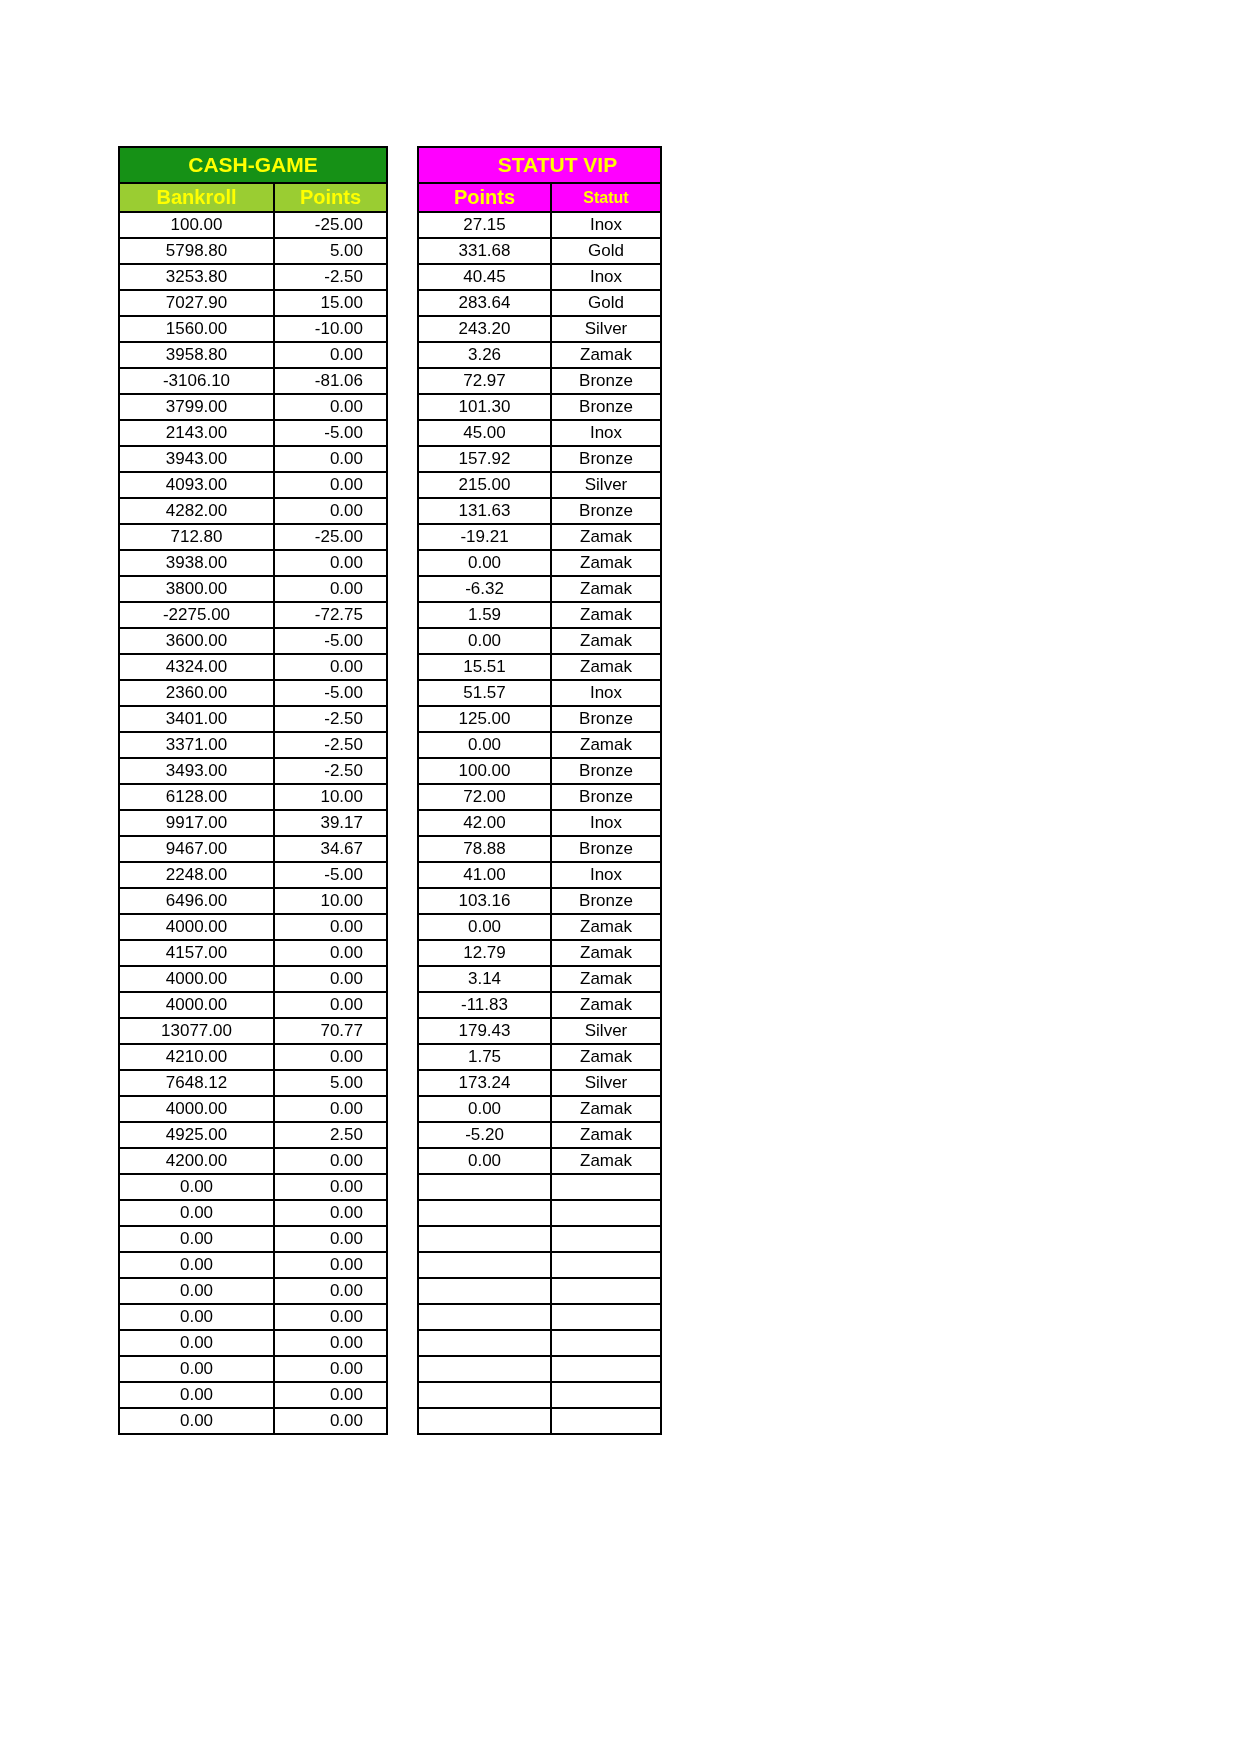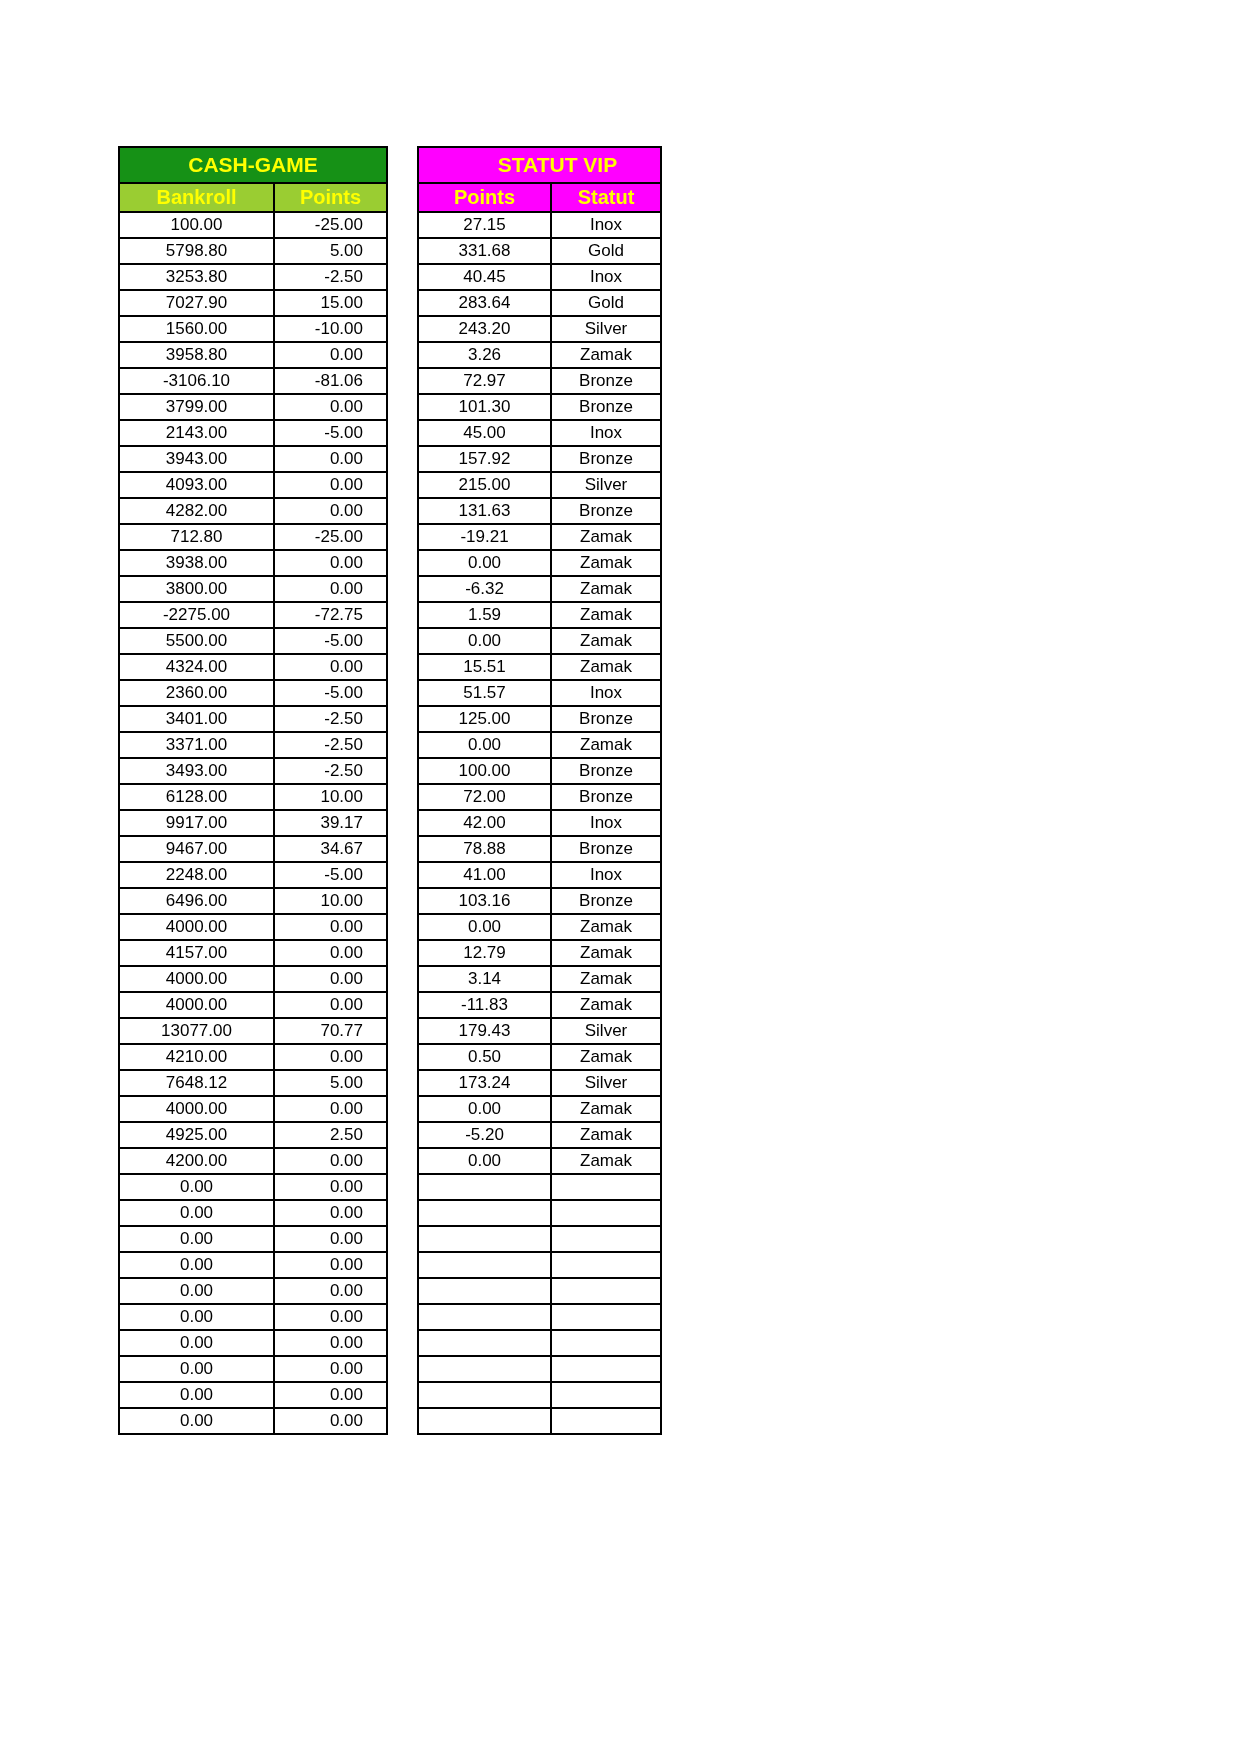--- a/index.html
+++ b/index.html
@@ -53,21 +53,21 @@
   .cash th.title   { background: #169116; }
   .cash th.subhead { background: #9acd32; }
   .cash col.c1 { width: 155px; }
   .cash col.c2 { width: 113px; }
   .cash td:first-child { text-align: center; }
   .cash td:last-child  { text-align: right; padding-right: 23px; }
   
   table.vip { left: 417px; top: 146px; width: 243px; }
   .vip th.title   { background: #ff00ff; padding-left: 36px; }
   .vip th.subhead { background: #ff00ff; }
-  .vip th.subhead.statut-h { font-size: 20px; }
+  .vip th.subhead.statut-h { font-size: 16px; }
   .vip col.c1 { width: 133px; }
   .vip col.c2 { width: 110px; }
   .vip td { text-align: center; }
 </style>
 </head>
 <body>
 
 <div class="sheet">
 
   <table class="tbl cash">
@@ -143,21 +143,21 @@
         </tr>
         <tr>
           <td>3800.00</td>
           <td>0.00</td>
         </tr>
         <tr>
           <td>-2275.00</td>
           <td>-72.75</td>
         </tr>
         <tr>
-          <td>5500.00</td>
+          <td>3600.00</td>
           <td>-5.00</td>
         </tr>
         <tr>
           <td>4324.00</td>
           <td>0.00</td>
         </tr>
         <tr>
           <td>2360.00</td>
           <td>-5.00</td>
         </tr>
@@ -413,21 +413,21 @@
         </tr>
         <tr>
           <td>-11.83</td>
           <td>Zamak</td>
         </tr>
         <tr>
           <td>179.43</td>
           <td>Silver</td>
         </tr>
         <tr>
-          <td>0.50</td>
+          <td>1.75</td>
           <td>Zamak</td>
         </tr>
         <tr>
           <td>173.24</td>
           <td>Silver</td>
         </tr>
         <tr>
           <td>0.00</td>
           <td>Zamak</td>
         </tr>

